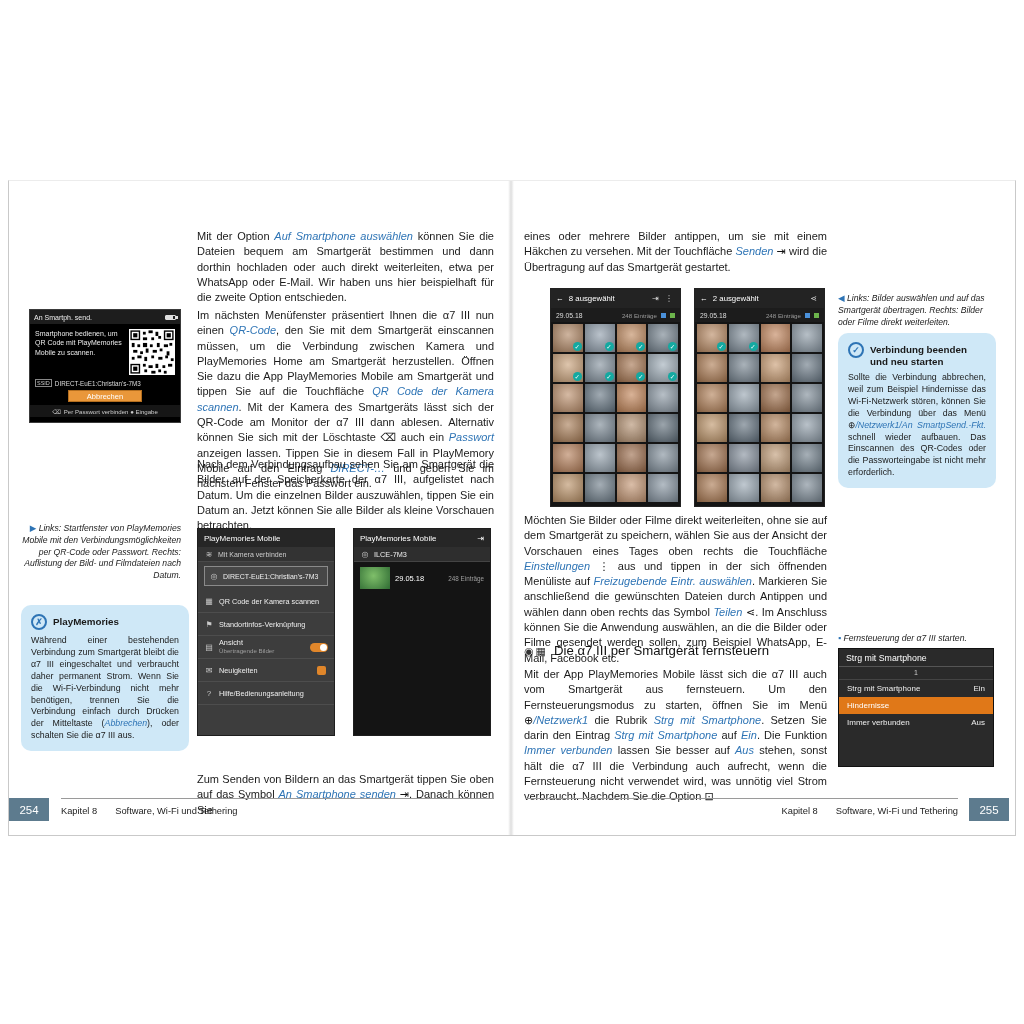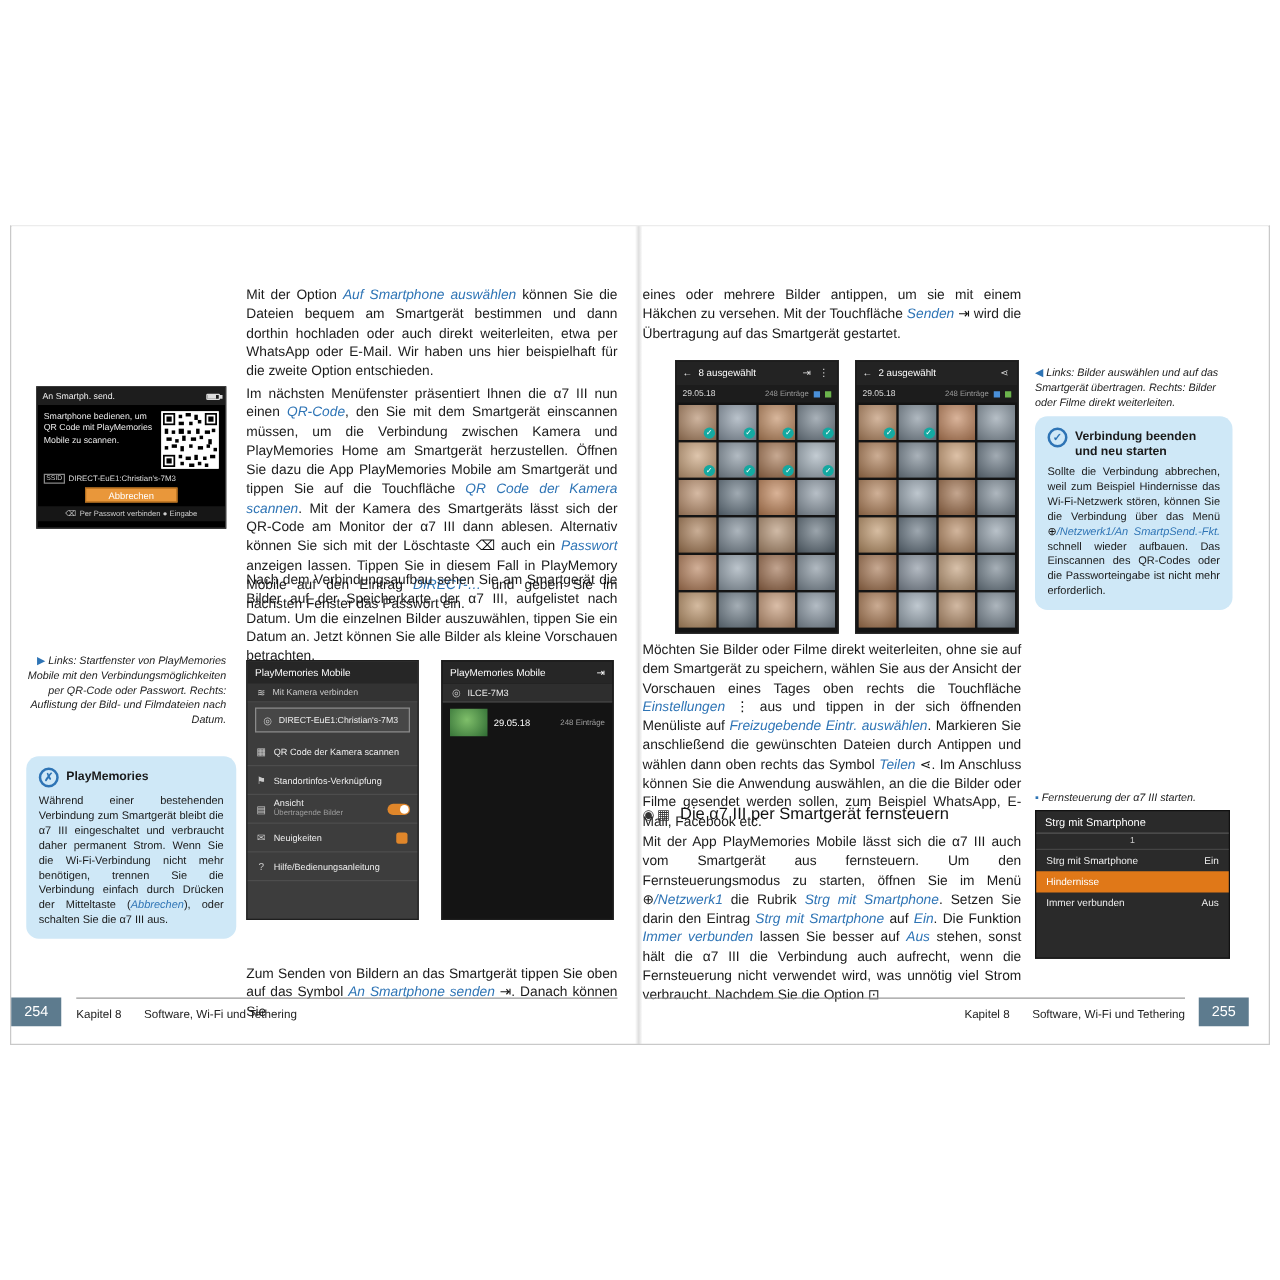--- a/index.html
+++ b/index.html
@@ -5,21 +5,21 @@
   * { box-sizing: border-box; margin: 0; padding: 0; }
   body { background: #fff; }
   .canvas { position: relative; width: 1024px; height: 1024px; background: #fff;
             font-family: "Liberation Sans", sans-serif; color: #1a1a1a; overflow: hidden; }
   .abs { position: absolute; }
   .spread { position: absolute; left: 8px; top: 180px; width: 1008px; height: 656px;
             background: #fff; border: 1px solid #c9c9c9; border-top: 1px solid #ececec; }
   .seam { position: absolute; left: 499px; top: 0; width: 6px; height: 100%;
           background: linear-gradient(90deg, rgba(0,0,0,0), rgba(0,0,0,.13), rgba(0,0,0,0)); }
   .page { position: absolute; top: 0; height: 100%; width: 503px; }
-  .page-left { left: 0; } .page-right { right: 16px; }
+  .page-left { left: 0; } .page-right { right: 6px; }
 
   .body-text { font-size: 11px; line-height: 15.3px; text-align: justify; color: #1b1b1b; }
   .seg-n { }
   .seg-em { color: #2e74b5; font-style: italic; }
   .seg-mark { color: #2e74b5; font-style: normal; }
   .seg-icon { color: #111; font-style: normal; }
   .seg-b { font-weight: normal; }
 
   .caption { font-size: 8.6px; line-height: 11.8px; font-style: italic; color: #222; }
   .caption-right { text-align: right; }

